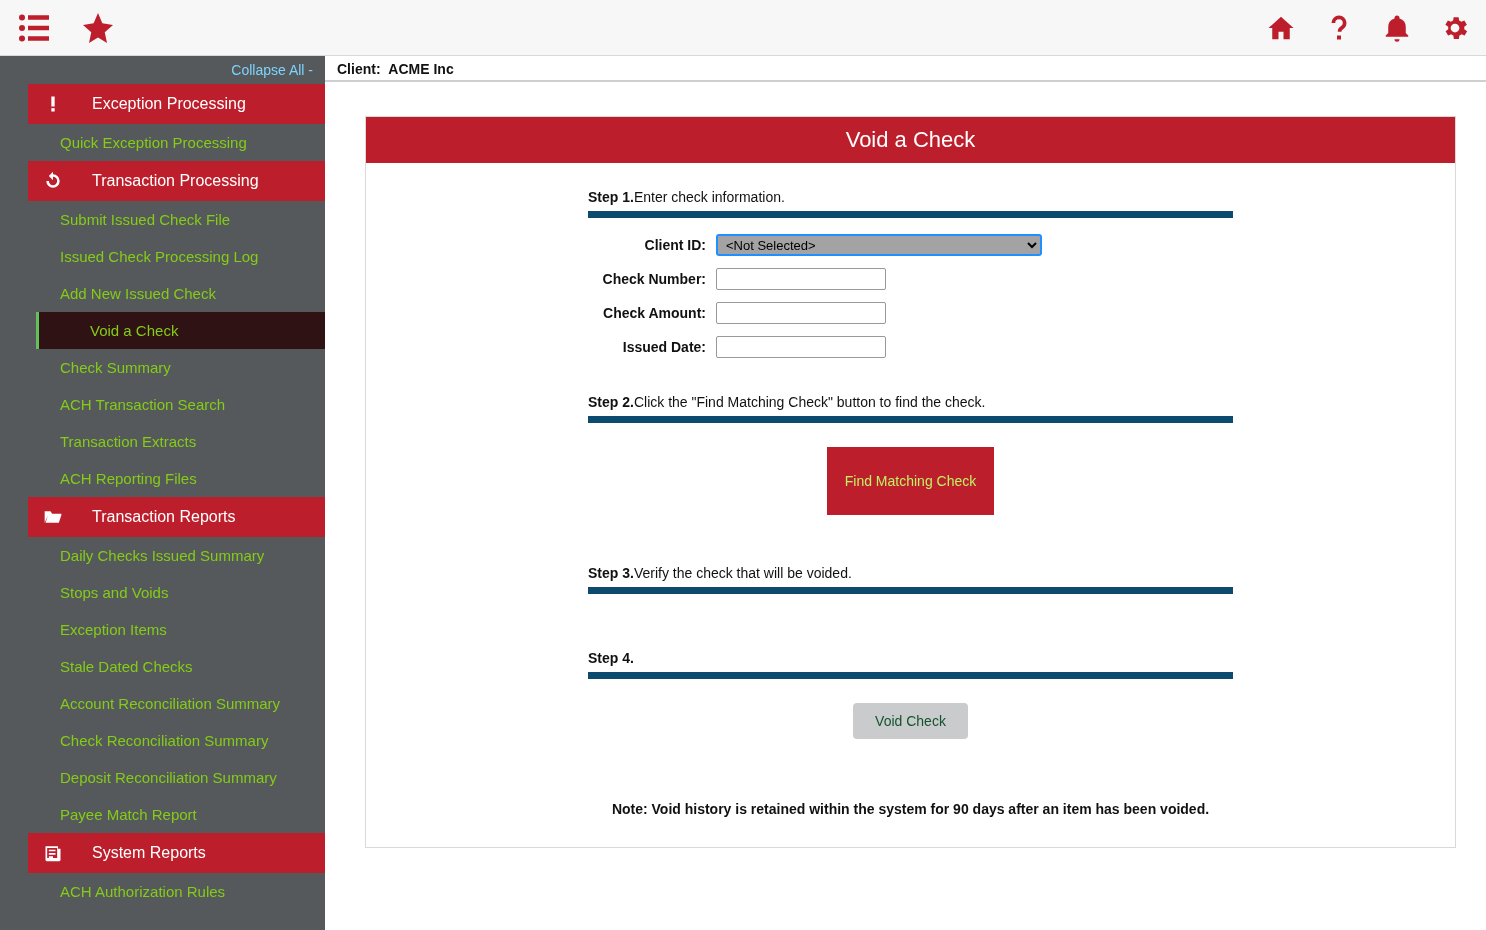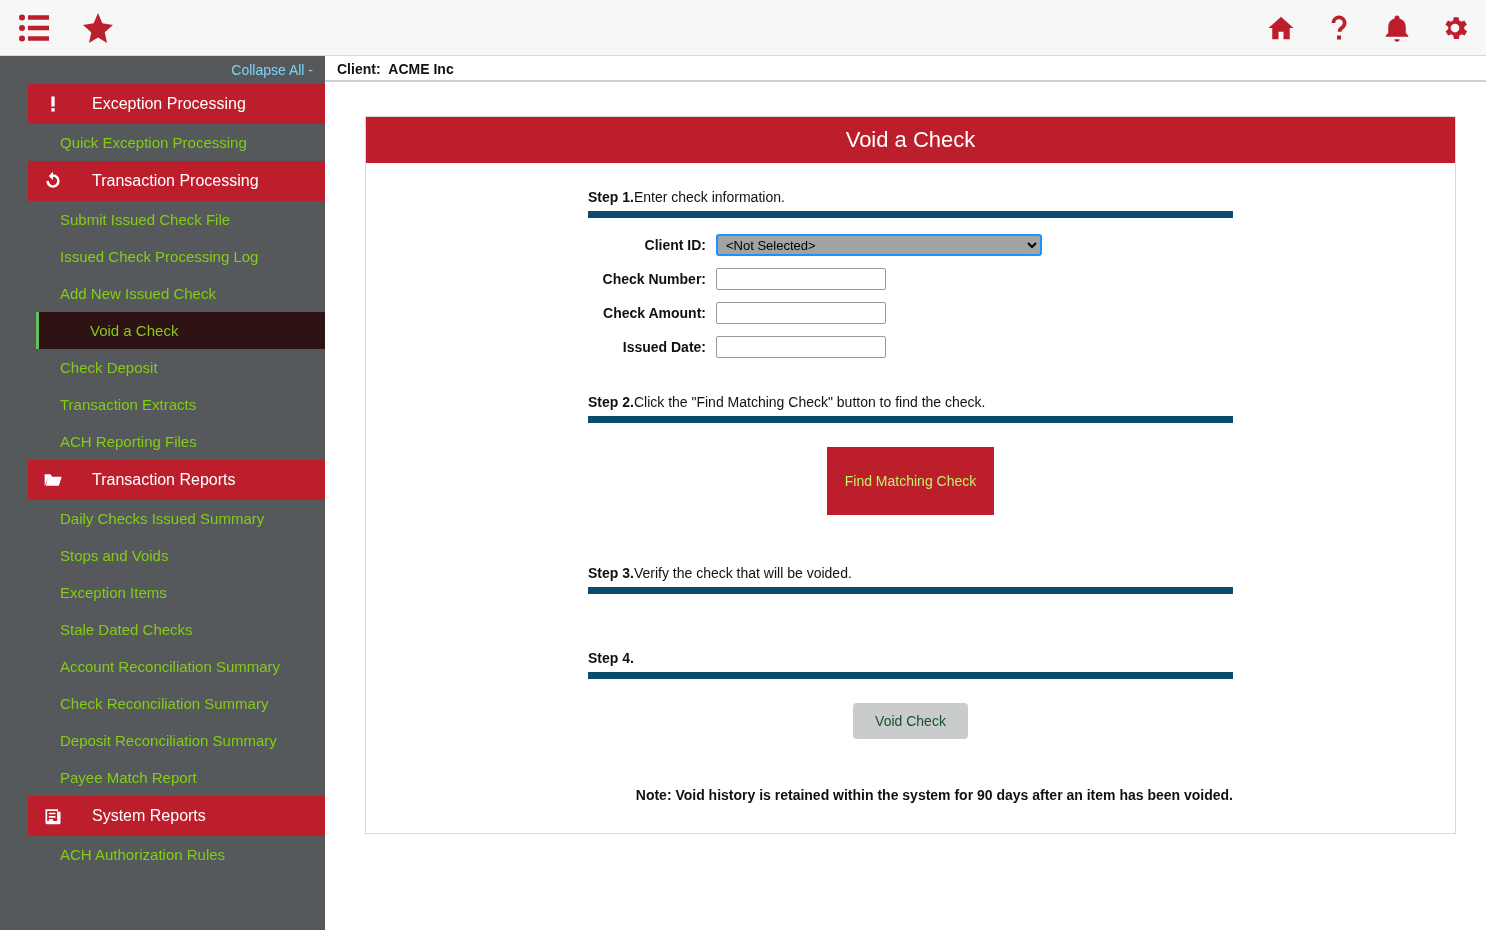--- a/index.html
+++ b/index.html
@@ -104,21 +104,21 @@
   }
 
   .center-btn-row { text-align:center; padding: 24px 0 34px 0; }
   .btn-primary {
     background: var(--red); color:#bef264; border:none; border-radius:0; padding:26px 18px; font-size:14px; cursor:pointer;
   }
   .btn-disabled {
     background:#c9cbcc; color:#14532d; border:none; border-radius:4px; padding:10px 22px; font-size:14px; cursor:not-allowed;
   }
 
-  .note { text-align:right; font-weight:bold; font-size:14px; margin-top: 14px; }
+  .note { text-align:center; font-weight:bold; font-size:14px; margin-top: 28px; }
 
   .after-step3-space { height: 40px; }
 </style>
 </head>
 <body>
 
 <div class="topbar">
   <div class="left-icons">
     <span class="icon big">
       <svg viewBox="0 0 24 24">
@@ -182,21 +182,22 @@
           <svg viewBox="0 0 24 24">
             <path d="M12 4V1L7 6l5 5V7a5 5 0 11-5 5H4a8 8 0 108-8z"></path>
           </svg>
         </span>
       <span>Transaction Processing</span>
     </div>
     <div class="nav-item">Submit Issued Check File</div>
     <div class="nav-item">Issued Check Processing Log</div>
     <div class="nav-item">Add New Issued Check</div>
     <div class="nav-item active">Void a Check</div>
-    <div class="nav-item">Check Deposit</div>
+    <div class="nav-item">Check Summary</div>
+    <div class="nav-item">ACH Transaction Search</div>
     <div class="nav-item">Transaction Extracts</div>
     <div class="nav-item">ACH Reporting Files</div>
 
     <div class="nav-section-hdr">
       <span class="nav-ico">
           <svg viewBox="0 0 24 24">
             <path d="M2 5h7l2 3h11v2H6l-4 9zM6 10h16l-3 9H3z"></path>
           </svg>
         </span>
       <span>Transaction Reports</span>

